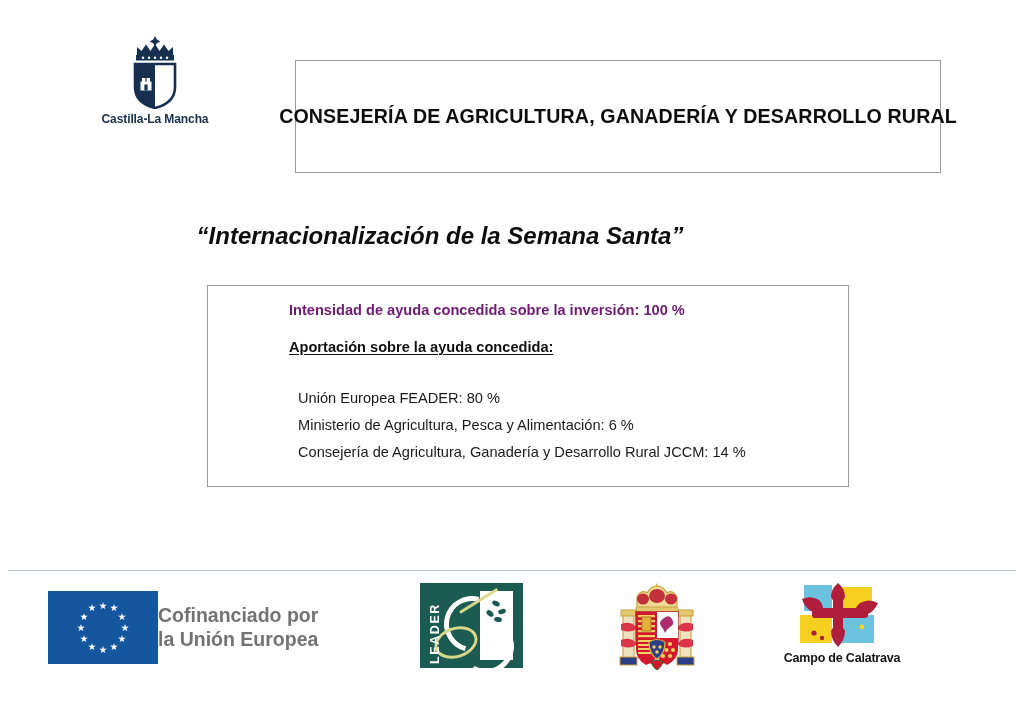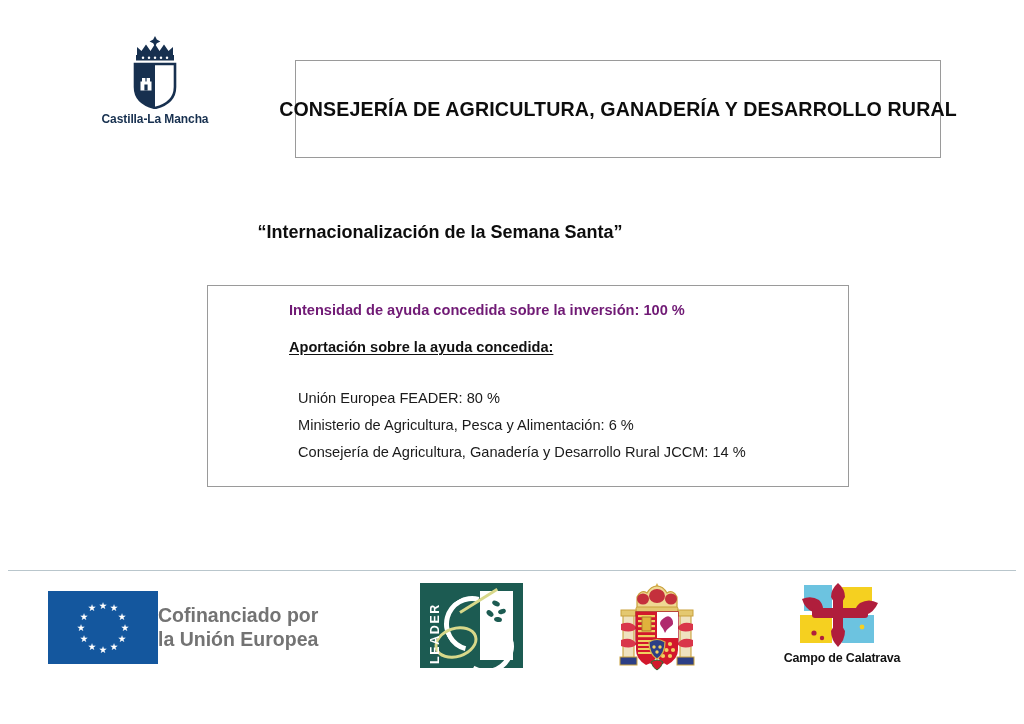--- a/index.html
+++ b/index.html
@@ -39,43 +39,44 @@
     font-size: 12px;
     font-weight: bold;
     letter-spacing: -0.1px;
     color: #17304f;
     white-space: nowrap;
   }
 
   #dept-box {
     position: absolute;
     left: 295px; top: 60px;
-    width: 646px; height: 98px;
+    width: 646px; height: 113px;
     border: 1.4px solid #9a9a9a;
     box-sizing: border-box;
     display: flex;
     align-items: center;
     justify-content: center;
   }
   #dept-title {
     font-size: 19.6px;
     font-weight: bold;
     letter-spacing: 0.15px;
     color: #0d0d0d;
     white-space: nowrap;
   }
 
   
   #project-title {
     position: absolute;
     left: 0; top: 222px;
     width: 880px;
     text-align: center;
-    font-size: 18px;
-    font-weight: bold;
+    font-size: 24px;
+    font-weight: bold;
+    font-style: italic;
     color: #0d0d0d;
   }
 
   
   #details-box {
     position: absolute;
     left: 207px; top: 285px;
     width: 642px; height: 202px;
     border: 1.3px solid #9a9a9a;
     box-sizing: border-box;

